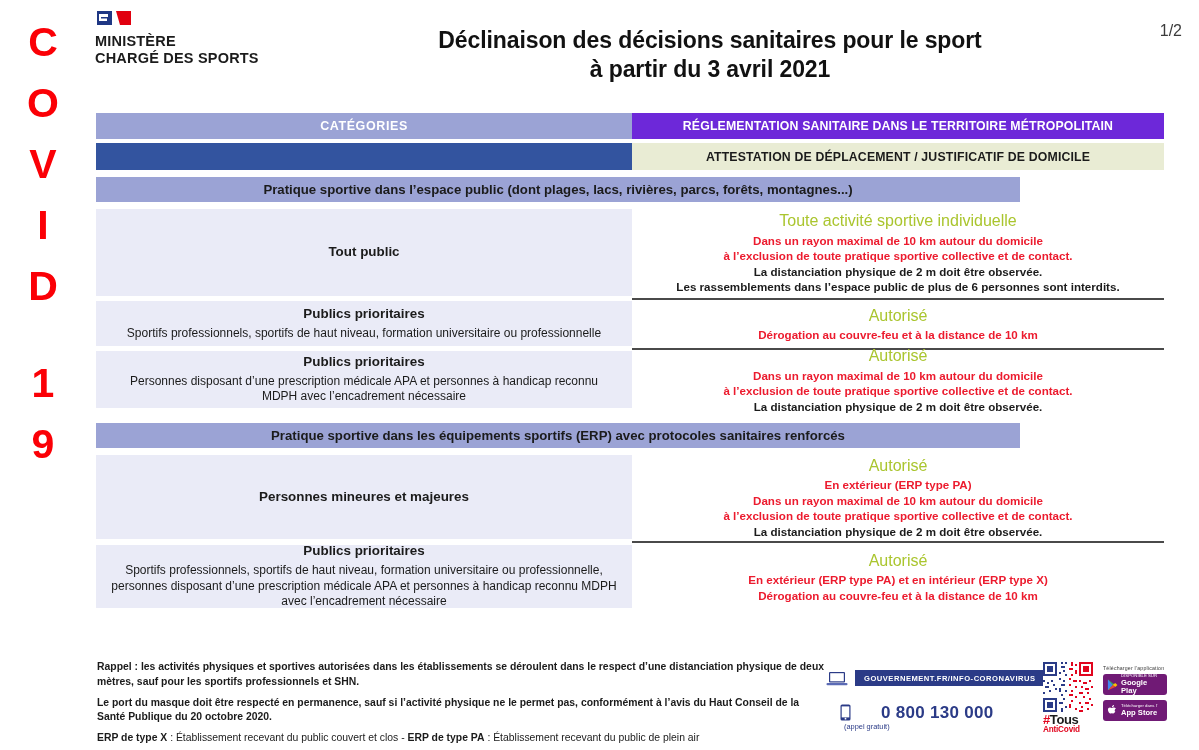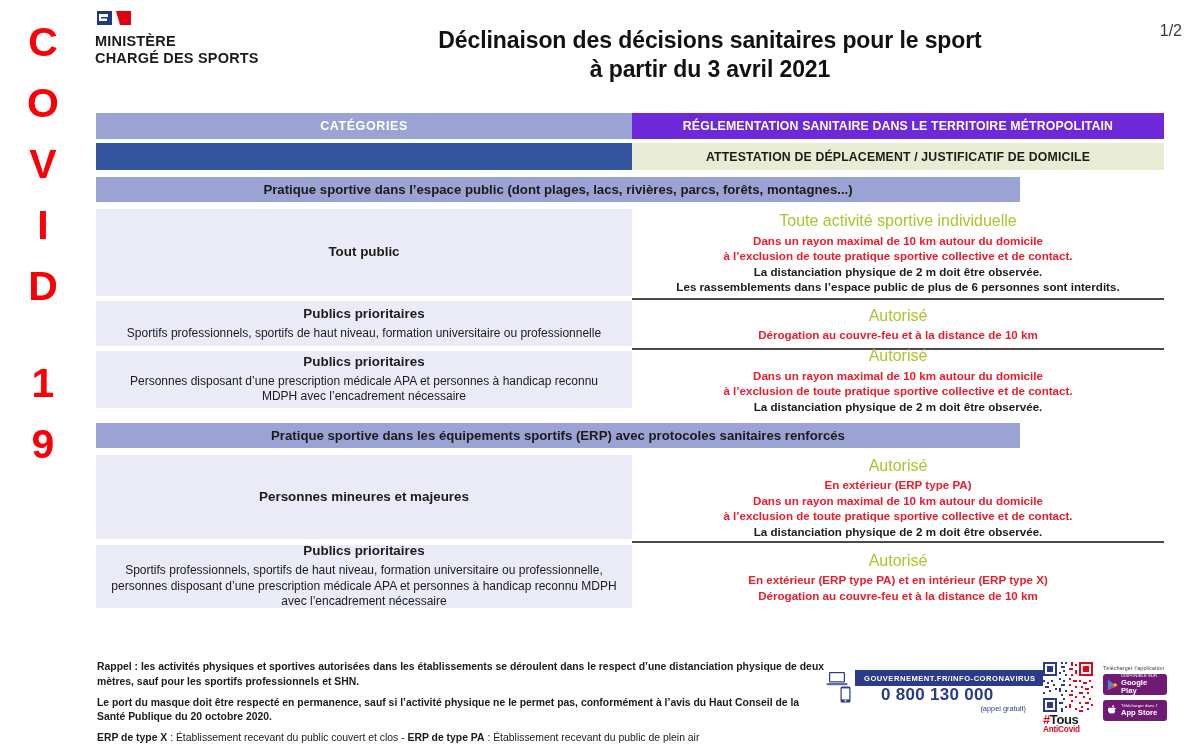--- a/index.html
+++ b/index.html
@@ -257,21 +257,21 @@
     position: absolute;
     left: 826px;
     top: 20px;
     width: 200px;
   }
   .contact-line {
     display: flex;
     align-items: center;
     gap: 7px;
   }
-  .contact-line + .contact-line { margin-top: 0; gap: 30px; }
+  .contact-line + .contact-line { margin-top: 18px; gap: 30px; }
   .laptop-icon { width: 22px; height: 15px; flex: 0 0 22px; }
   .phone-icon  { width: 11px; height: 17px; flex: 0 0 11px; }
   #web-pill {
     background: #2b3b87;
     color: #ffffff;
     font-size: 7.6px;
     font-weight: bold;
     letter-spacing: 0.5px;
     padding: 4px 9px 3px 9px;
     white-space: nowrap;
@@ -279,21 +279,21 @@
   #phone-number {
     color: #2b3b87;
     font-size: 17px;
     font-weight: bold;
     letter-spacing: 0.3px;
     line-height: 1;
   }
   #phone-free {
     color: #2b3b87;
     font-size: 7.4px;
-    text-align: right;
+    text-align: left;
     margin-top: 1px;
     margin-left: 18px;
   }
 
   #app-block {
     position: absolute;
     left: 1043px;
     top: 12px;
     width: 145px;
     display: flex;

